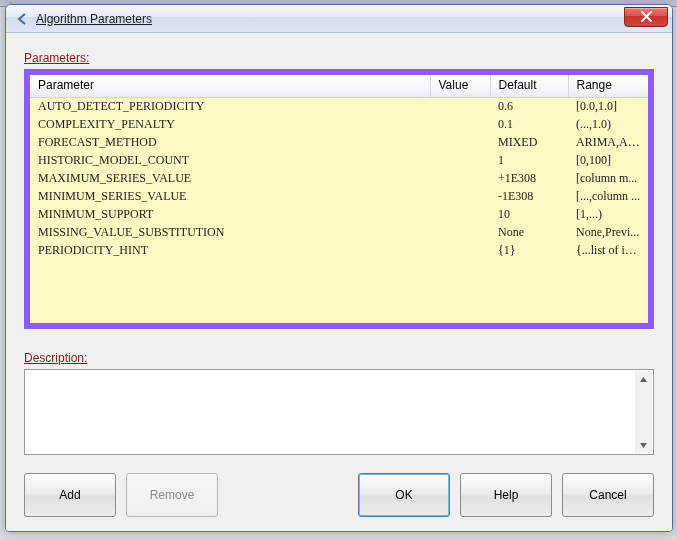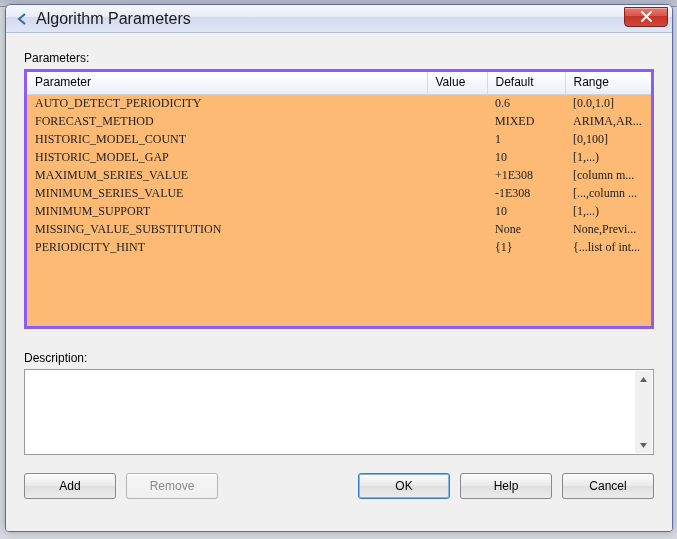--- a/index.html
+++ b/index.html
@@ -46,21 +46,22 @@
     padding: 0 2px 0 8px;
     position: relative;
   }
   .titlebar .app-icon {
     width: 16px; height: 16px; margin-right: 6px;
     display: inline-flex; align-items: center; justify-content: center;
   }
   .titlebar .title {
     flex: 1;
     color: #1a1a1a;
-    font-size: 16px;
+    font-size: 12px;
+    text-decoration: underline;
   }
   .close-btn {
     width: 44px;
     height: 20px;
     margin-top: -4px;
     margin-right: 2px;
     border-radius: 0 0 4px 4px;
     background: linear-gradient(#e67a72 0%, #d9544a 45%, #c63427 46%, #cf463a 100%);
     border: 1px solid #8a2017;
     display: flex;
@@ -74,26 +75,27 @@
 
   .client {
     position: absolute;
     top: 28px; left: 0; right: 0; bottom: 0;
     background: #f0f0f0;
     padding: 18px 18px 14px 18px;
   }
 
   .section-label {
     margin-bottom: 4px;
-    color: #000000;
+    color: #7f1d1d;
+    text-decoration: underline;
   }
 
   .param-box {
-    border: 3px solid #8b5cf6;
-    background: #fdba74;
+    border: 6px solid #8b5cf6;
+    background: #fef9c3;
     height: 260px;
     overflow: hidden;
     position: relative;
   }
   .param-table {
     width: 100%;
     border-collapse: collapse;
     table-layout: fixed;
     font-size: 12px;
   }
@@ -149,21 +151,21 @@
   }
 
   .button-row {
     display: flex;
     gap: 10px;
     margin-top: 18px;
   }
   .button-row .spacer { flex: 1; }
   .btn {
     min-width: 92px;
-    height: 26px;
+    height: 44px;
     padding: 10px 14px;
     border: 1px solid #8a8a8a;
     border-radius: 3px;
     background: linear-gradient(#fdfdfd, #eaeaea 48%, #e0e0e0 52%, #ececec);
     color: #000;
     display: inline-flex;
     align-items: center;
     justify-content: center;
     cursor: pointer;
     box-shadow: inset 0 1px 0 #fff;
@@ -227,36 +229,36 @@
           </tr>
         </thead>
         <tbody id="rows">
             <tr>
               <td>AUTO_DETECT_PERIODICITY</td>
               <td></td>
               <td>0.6</td>
               <td>[0.0,1.0]</td>
             </tr>
             <tr>
+              <td>COMPLEXITY_PENALTY</td>
+              <td></td>
+              <td>0.1</td>
+              <td>(...,1.0)</td>
+            </tr>
+            <tr>
               <td>FORECAST_METHOD</td>
               <td></td>
               <td>MIXED</td>
               <td>ARIMA,AR...</td>
             </tr>
             <tr>
               <td>HISTORIC_MODEL_COUNT</td>
               <td></td>
               <td>1</td>
               <td>[0,100]</td>
-            </tr>
-            <tr>
-              <td>HISTORIC_MODEL_GAP</td>
-              <td></td>
-              <td>10</td>
-              <td>[1,...)</td>
             </tr>
             <tr>
               <td>MAXIMUM_SERIES_VALUE</td>
               <td></td>
               <td>+1E308</td>
               <td>[column m...</td>
             </tr>
             <tr>
               <td>MINIMUM_SERIES_VALUE</td>
               <td></td>

